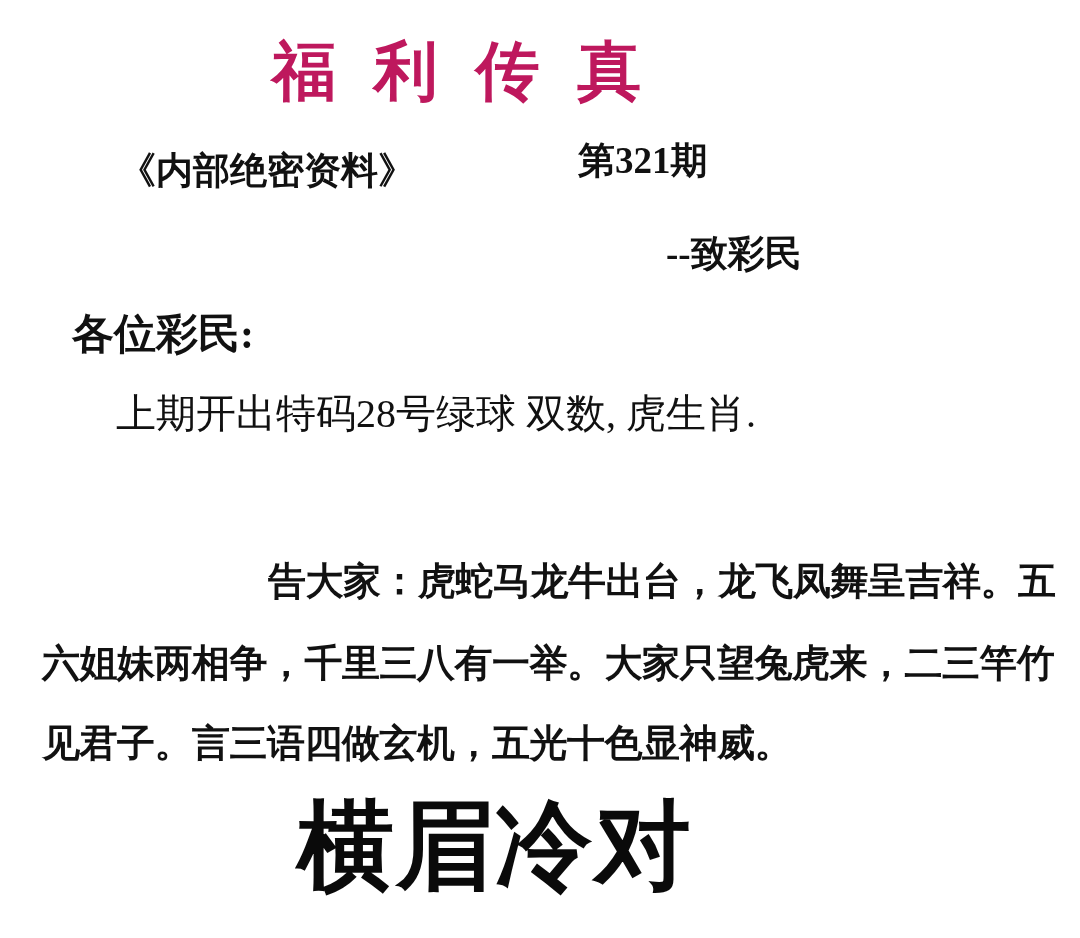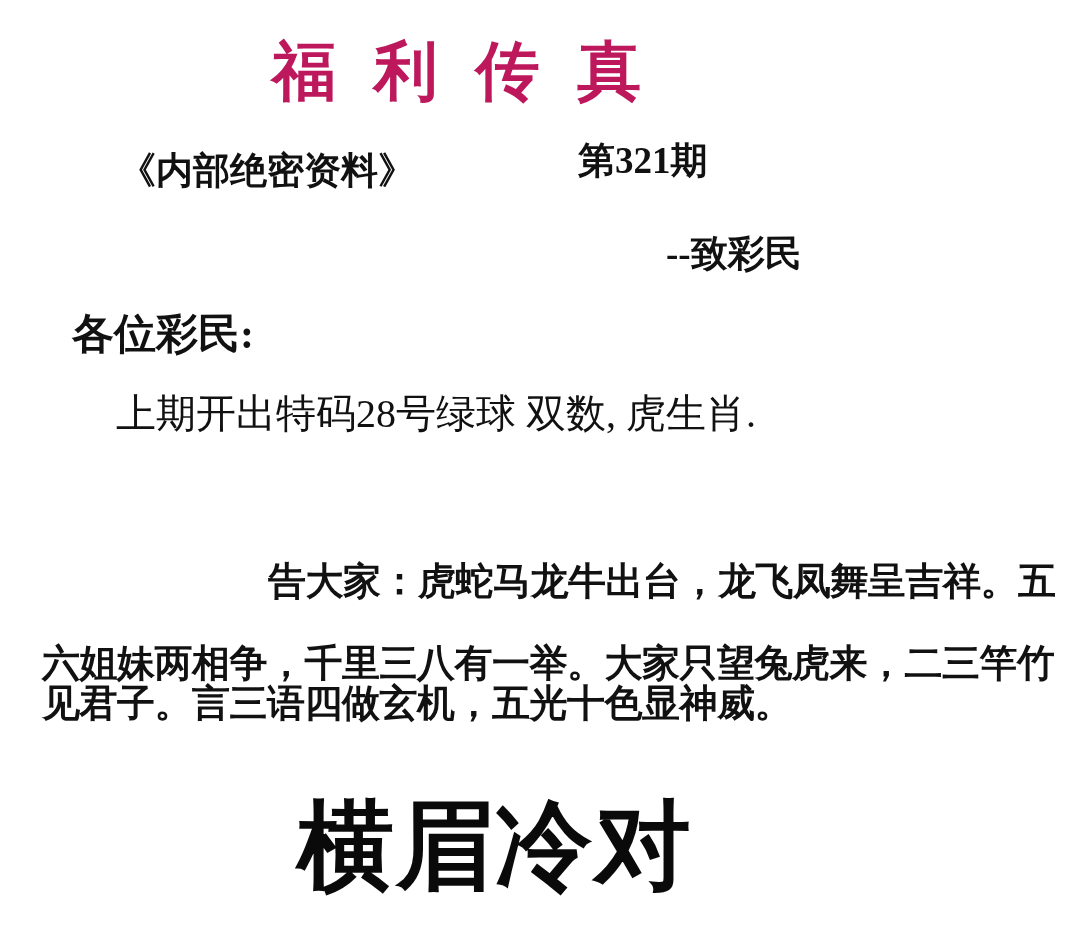--- a/index.html
+++ b/index.html
@@ -78,21 +78,21 @@
   .msg-line {
     position: absolute;
     left: 42px;
     font-size: 38px;
     font-weight: bold;
     white-space: nowrap;
     letter-spacing: -0.5px;
   }
   .msg-line-1 { top: 556px; padding-left: 226px; }
   .msg-line-2 { top: 638px; }
-  .msg-line-3 { top: 678px; }
+  .msg-line-3 { top: 718px; }
   .footer-phrase {
     position: absolute;
     top: 782px;
     left: 0;
     width: 1080px;
     text-align: center;
     transform: translateX(-45px);
     font-size: 97px;
     font-weight: 900;
     letter-spacing: 2px;

